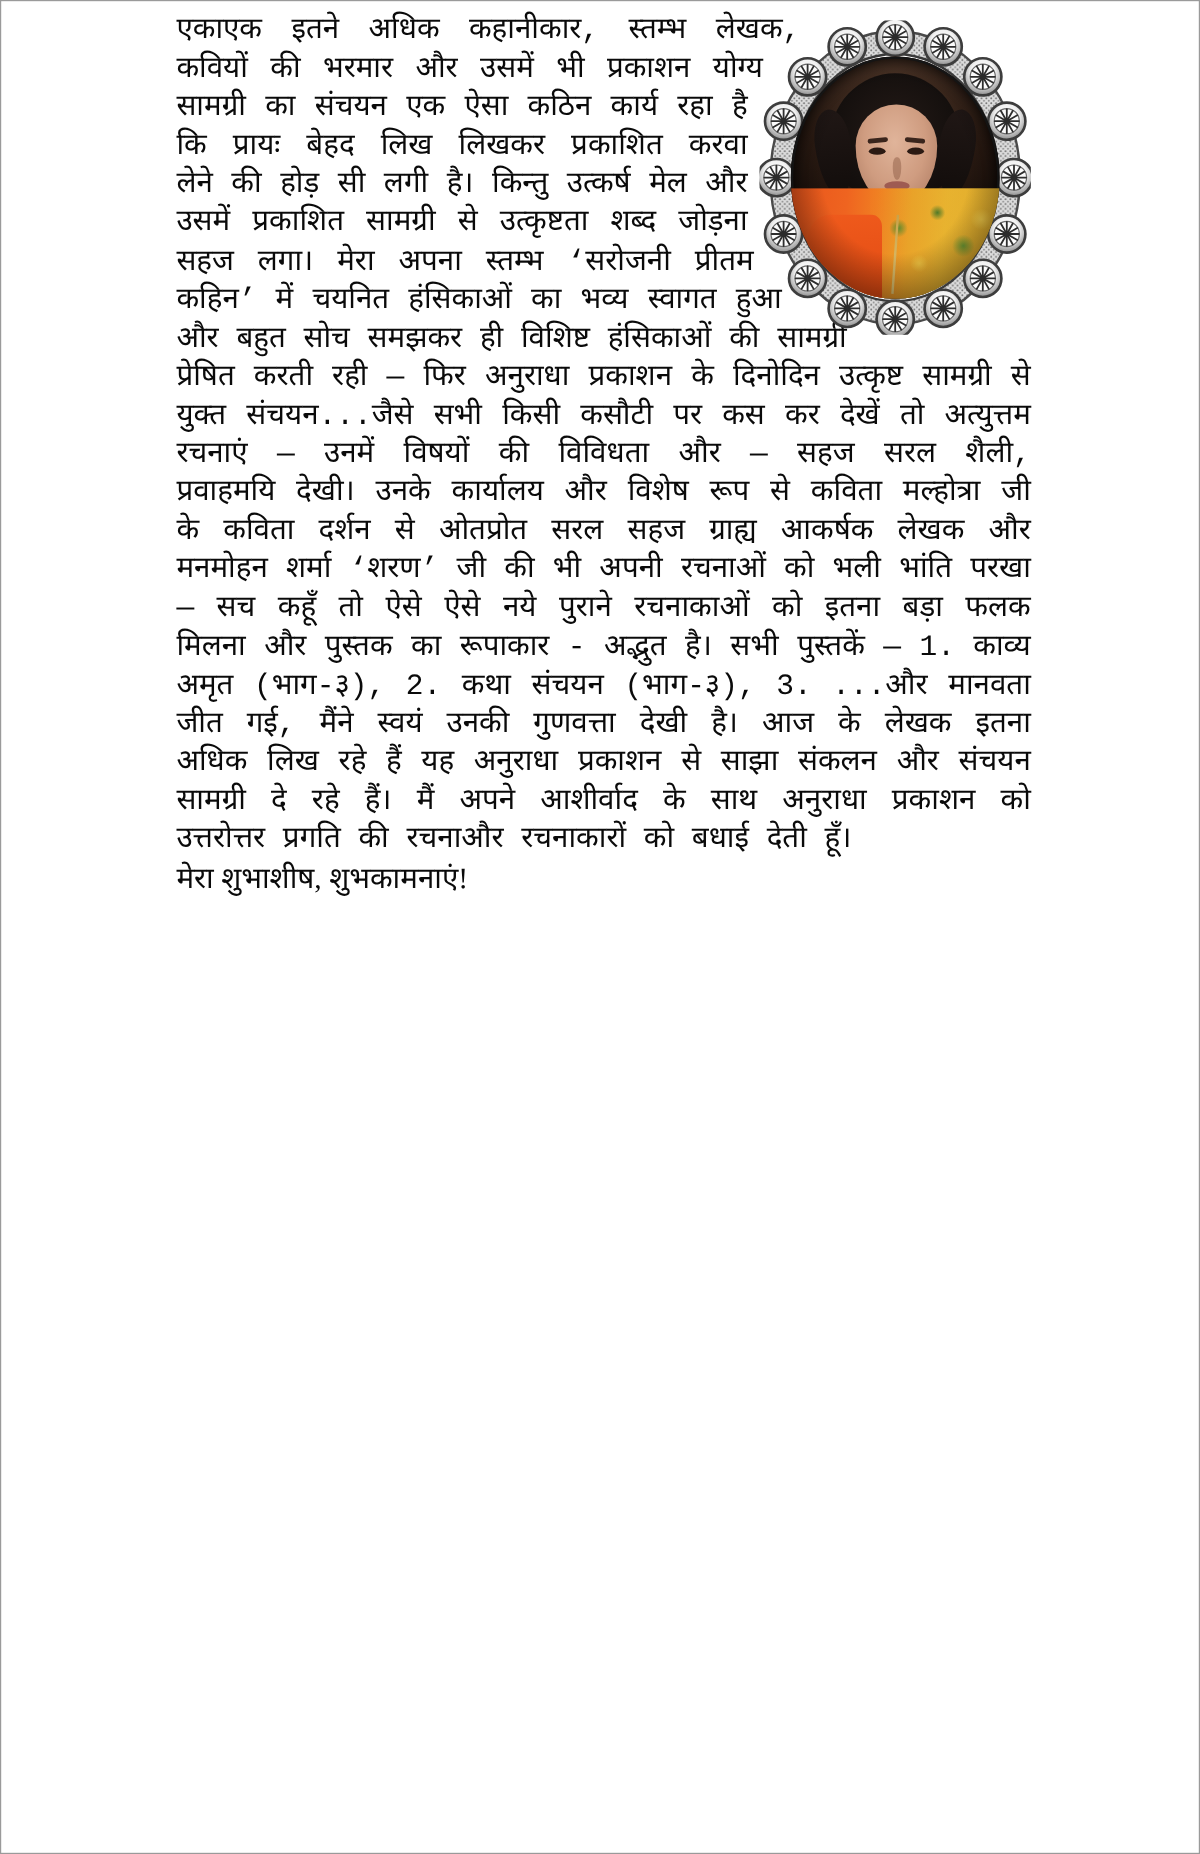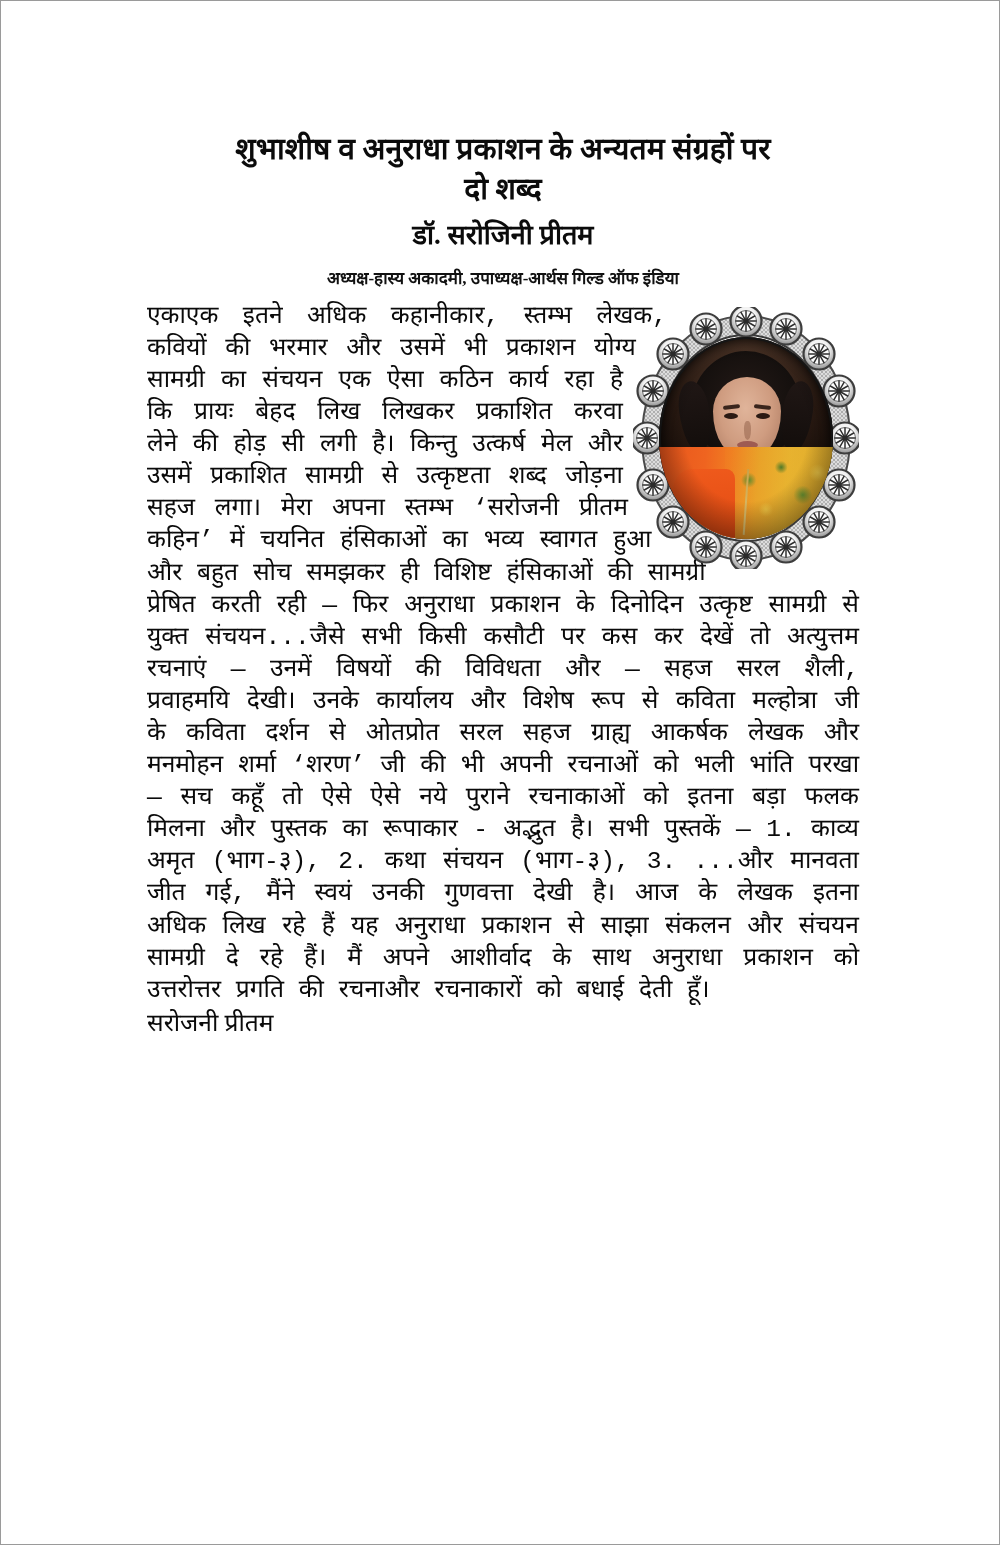--- a/index.html
+++ b/index.html
@@ -220,26 +220,20 @@
     margin: 14px 0 0 0;
     padding-right: 6px;
   }
 </style>
 </head>
 <body>
 
 <div class="page">
   <div class="content">
 
-    <div class="heading-block">
-      <h1 class="title-main">शुभाशीष व अनुराधा प्रकाशन के अन्यतम संग्रहों पर</h1>
-      <h1 class="title-sub">दो शब्द</h1>
-      <div class="author-name">डॉ. सरोजिनी प्रीतम</div>
-      <div class="author-role">अध्यक्ष-हास्य अकादमी, उपाध्यक्ष-आर्थस गिल्ड ऑफ इंडिया</div>
-    </div>
 
     <div class="body-text">
 
       <div class="portrait-wrap">
         <div class="frame">
           <svg class="frame-scallops" viewBox="0 0 226 262" preserveAspectRatio="none">
             <defs>
               <radialGradient id="medal" cx="50%" cy="38%" r="62%">
                 <stop offset="0%" stop-color="#ffffff"></stop>
                 <stop offset="52%" stop-color="#f2f2f2"></stop>
@@ -309,17 +303,17 @@
             <div class="ph-saree"></div>
             <div class="ph-saree-floral"></div>
             <div class="ph-blouse"></div>
             <div class="ph-chain"></div>
             <div class="ph-vignette"></div>
           </div>
         </div>
       </div>
 
       <p class="p-flow">एकाएक इतने अधिक कहानीकार, स्तम्भ लेखक, कवियों की भरमार और उसमें भी प्रकाशन योग्य सामग्री का संचयन एक ऐसा कठिन कार्य रहा है कि प्रायः बेहद लिख लिखकर प्रकाशित करवा लेने की होड़ सी लगी है। किन्तु उत्कर्ष मेल और उसमें प्रकाशित सामग्री से उत्कृष्टता शब्द जोड़ना सहज लगा। मेरा अपना स्तम्भ ‘सरोजनी प्रीतम कहिन’ में चयनित हंसिकाओं का भव्य स्वागत हुआ और बहुत सोच समझकर ही विशिष्ट हंसिकाओं की सामग्री प्रेषित करती रही — फिर अनुराधा प्रकाशन के दिनोदिन उत्कृष्ट सामग्री से युक्त संचयन...जैसे सभी किसी कसौटी पर कस कर देखें तो अत्युत्तम रचनाएं — उनमें विषयों की विविधता और — सहज सरल शैली, प्रवाहमयि देखी। उनके कार्यालय और विशेष रूप से कविता मल्होत्रा जी के कविता दर्शन से ओतप्रोत सरल सहज ग्राह्य आकर्षक लेखक और मनमोहन शर्मा ‘शरण’ जी   की भी अपनी रचनाओं को भली भांति परखा — सच कहूँ तो ऐसे ऐसे नये पुराने रचनाकाओं को इतना बड़ा फलक मिलना और पुस्तक का रूपाकार - अद्भुत है।  सभी पुस्तकें — 1. काव्य अमृत (भाग-३), 2. कथा संचयन (भाग-३), 3. ...और मानवता जीत गई, मैंने स्वयं उनकी गुणवत्ता देखी है।  आज के लेखक इतना अधिक लिख रहे हैं यह अनुराधा प्रकाशन से साझा संकलन और संचयन सामग्री दे रहे हैं। मैं अपने आशीर्वाद के साथ अनुराधा प्रकाशन को उत्तरोत्तर प्रगति की रचनाऔर रचनाकारों को बधाई देती हूँ।</p>
-      <p class="signature">सरोजनी प्रीतम</p>
+      <p class="p-tail">मेरा शुभाशीष, शुभकामनाएं!</p>
 
     </div>
   </div>
 </div>
 
 </body></html>

